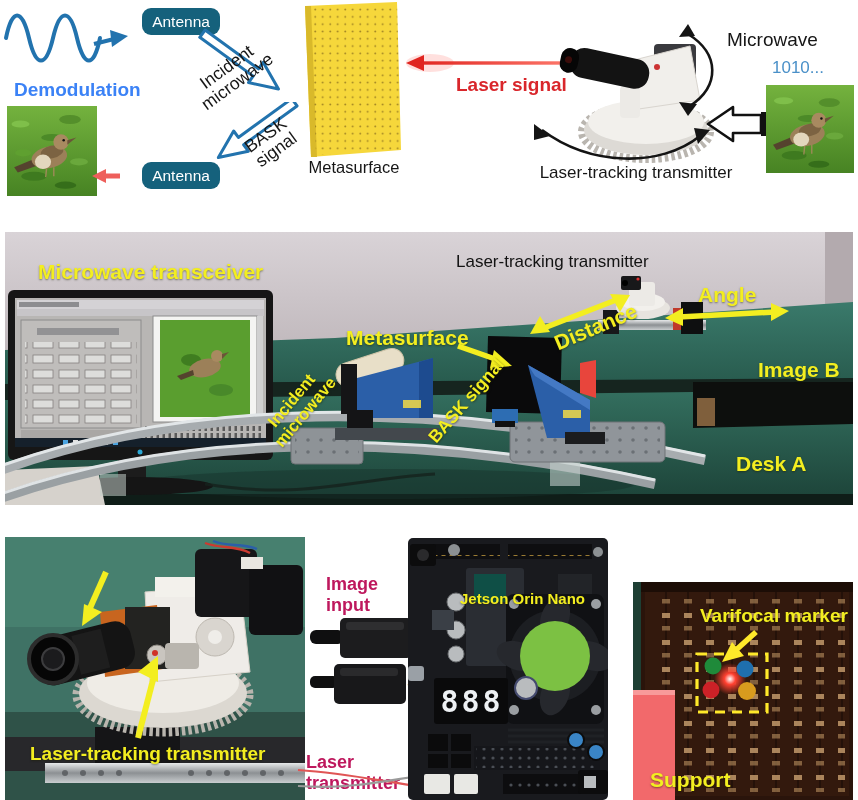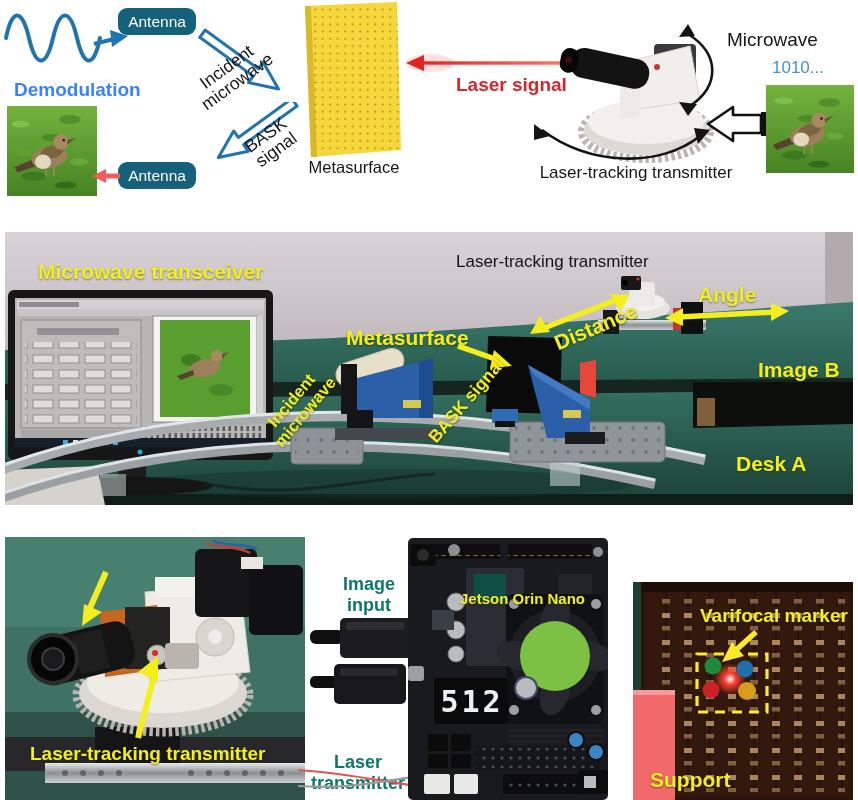--- a/index.html
+++ b/index.html
@@ -3,29 +3,29 @@
 <meta charset="utf-8">
 <style>
   html,body{margin:0;padding:0;background:#ffffff;}
   .canvas{position:relative;width:858px;height:800px;background:#fff;overflow:hidden;
           font-family:"Liberation Sans",sans-serif;color:#111;}
   .abs{position:absolute;}
   .pre{white-space:pre-line;}
   .ctr{text-align:center;}
   
   .tbox{position:absolute;background:#15617c;color:#fff;border-radius:9px;
-        font-size:15.5px;font-weight:500;display:flex;align-items:center;justify-content:center;}
+        font-size:15.5px;font-weight:500;display:flex;align-items:center;justify-content:center;margin-left:24px;}
   .blk{color:#161616;font-weight:500;}
   .red1{color:#3b82f6;font-weight:600;}
   .red2{color:#d9262b;font-weight:700;text-align:center;}
   .blue1{color:#4a90c8;font-weight:500;}
   
   .ylbl{position:absolute;color:#f3ee20;font-weight:700;
         text-shadow:0 1px 2px rgba(30,30,0,.5);}
-  .blbl{position:absolute;color:#0f766e;font-weight:600;line-height:1.15;text-align:center;}
+  .blbl{position:absolute;color:#be185d;font-weight:600;line-height:1.15;text-align:left;}
   .seg{font-family:"DejaVu Sans Mono",monospace;font-weight:700;color:#eef1f4;letter-spacing:3px;}
 </style>
 </head>
 <body>
 
 <div class="canvas">
 
   
   <svg width="0" height="0">
     <defs>
@@ -499,21 +499,21 @@
       <circle cx="188" cy="214" r="8" fill="#3a85c6" stroke="#0c0c0c" stroke-width="2"></circle>
       <rect x="95" y="236" width="88" height="20" fill="#0d0d0f"></rect>
         <rect x="97" y="240" width="84" height="12" fill="url(#pinpat)"></rect>
       <rect x="16" y="236" width="26" height="20" rx="2" fill="#e8e8e4"></rect>
       <rect x="46" y="236" width="24" height="20" rx="2" fill="#e8e8e4"></rect>
       <rect x="170" y="232" width="30" height="24" rx="3" fill="#0c0c0d"></rect>
       <rect x="176" y="238" width="12" height="12" fill="#b9bcbe"></rect>
     </svg>
   </div>
   <div class="ylbl" style="left:460px;top:590px;font-size:15px">Jetson Orin Nano</div>
-  <div class="abs seg ctr" style="left:436px;top:684px;width:72px;font-size:30px">512</div>
+  <div class="abs seg ctr" style="left:436px;top:684px;width:72px;font-size:30px">888</div>
 
   
 
   <div class="abs" style="left:633px;top:582px;width:220px;height:218px;overflow:hidden">
     <svg width="220" height="218" viewBox="0 0 220 218">
       <rect width="220" height="218" fill="#1e3f34"></rect>
       <rect x="8" y="0" width="212" height="218" fill="#2a140b"></rect>
       <rect x="12" y="4" width="204" height="210" fill="#33190d"></rect>
       <rect x="16" y="8" width="196" height="202" fill="url(#cellpat)"></rect>
       <rect x="8" y="0" width="212" height="10" fill="#1c0d06"></rect>

